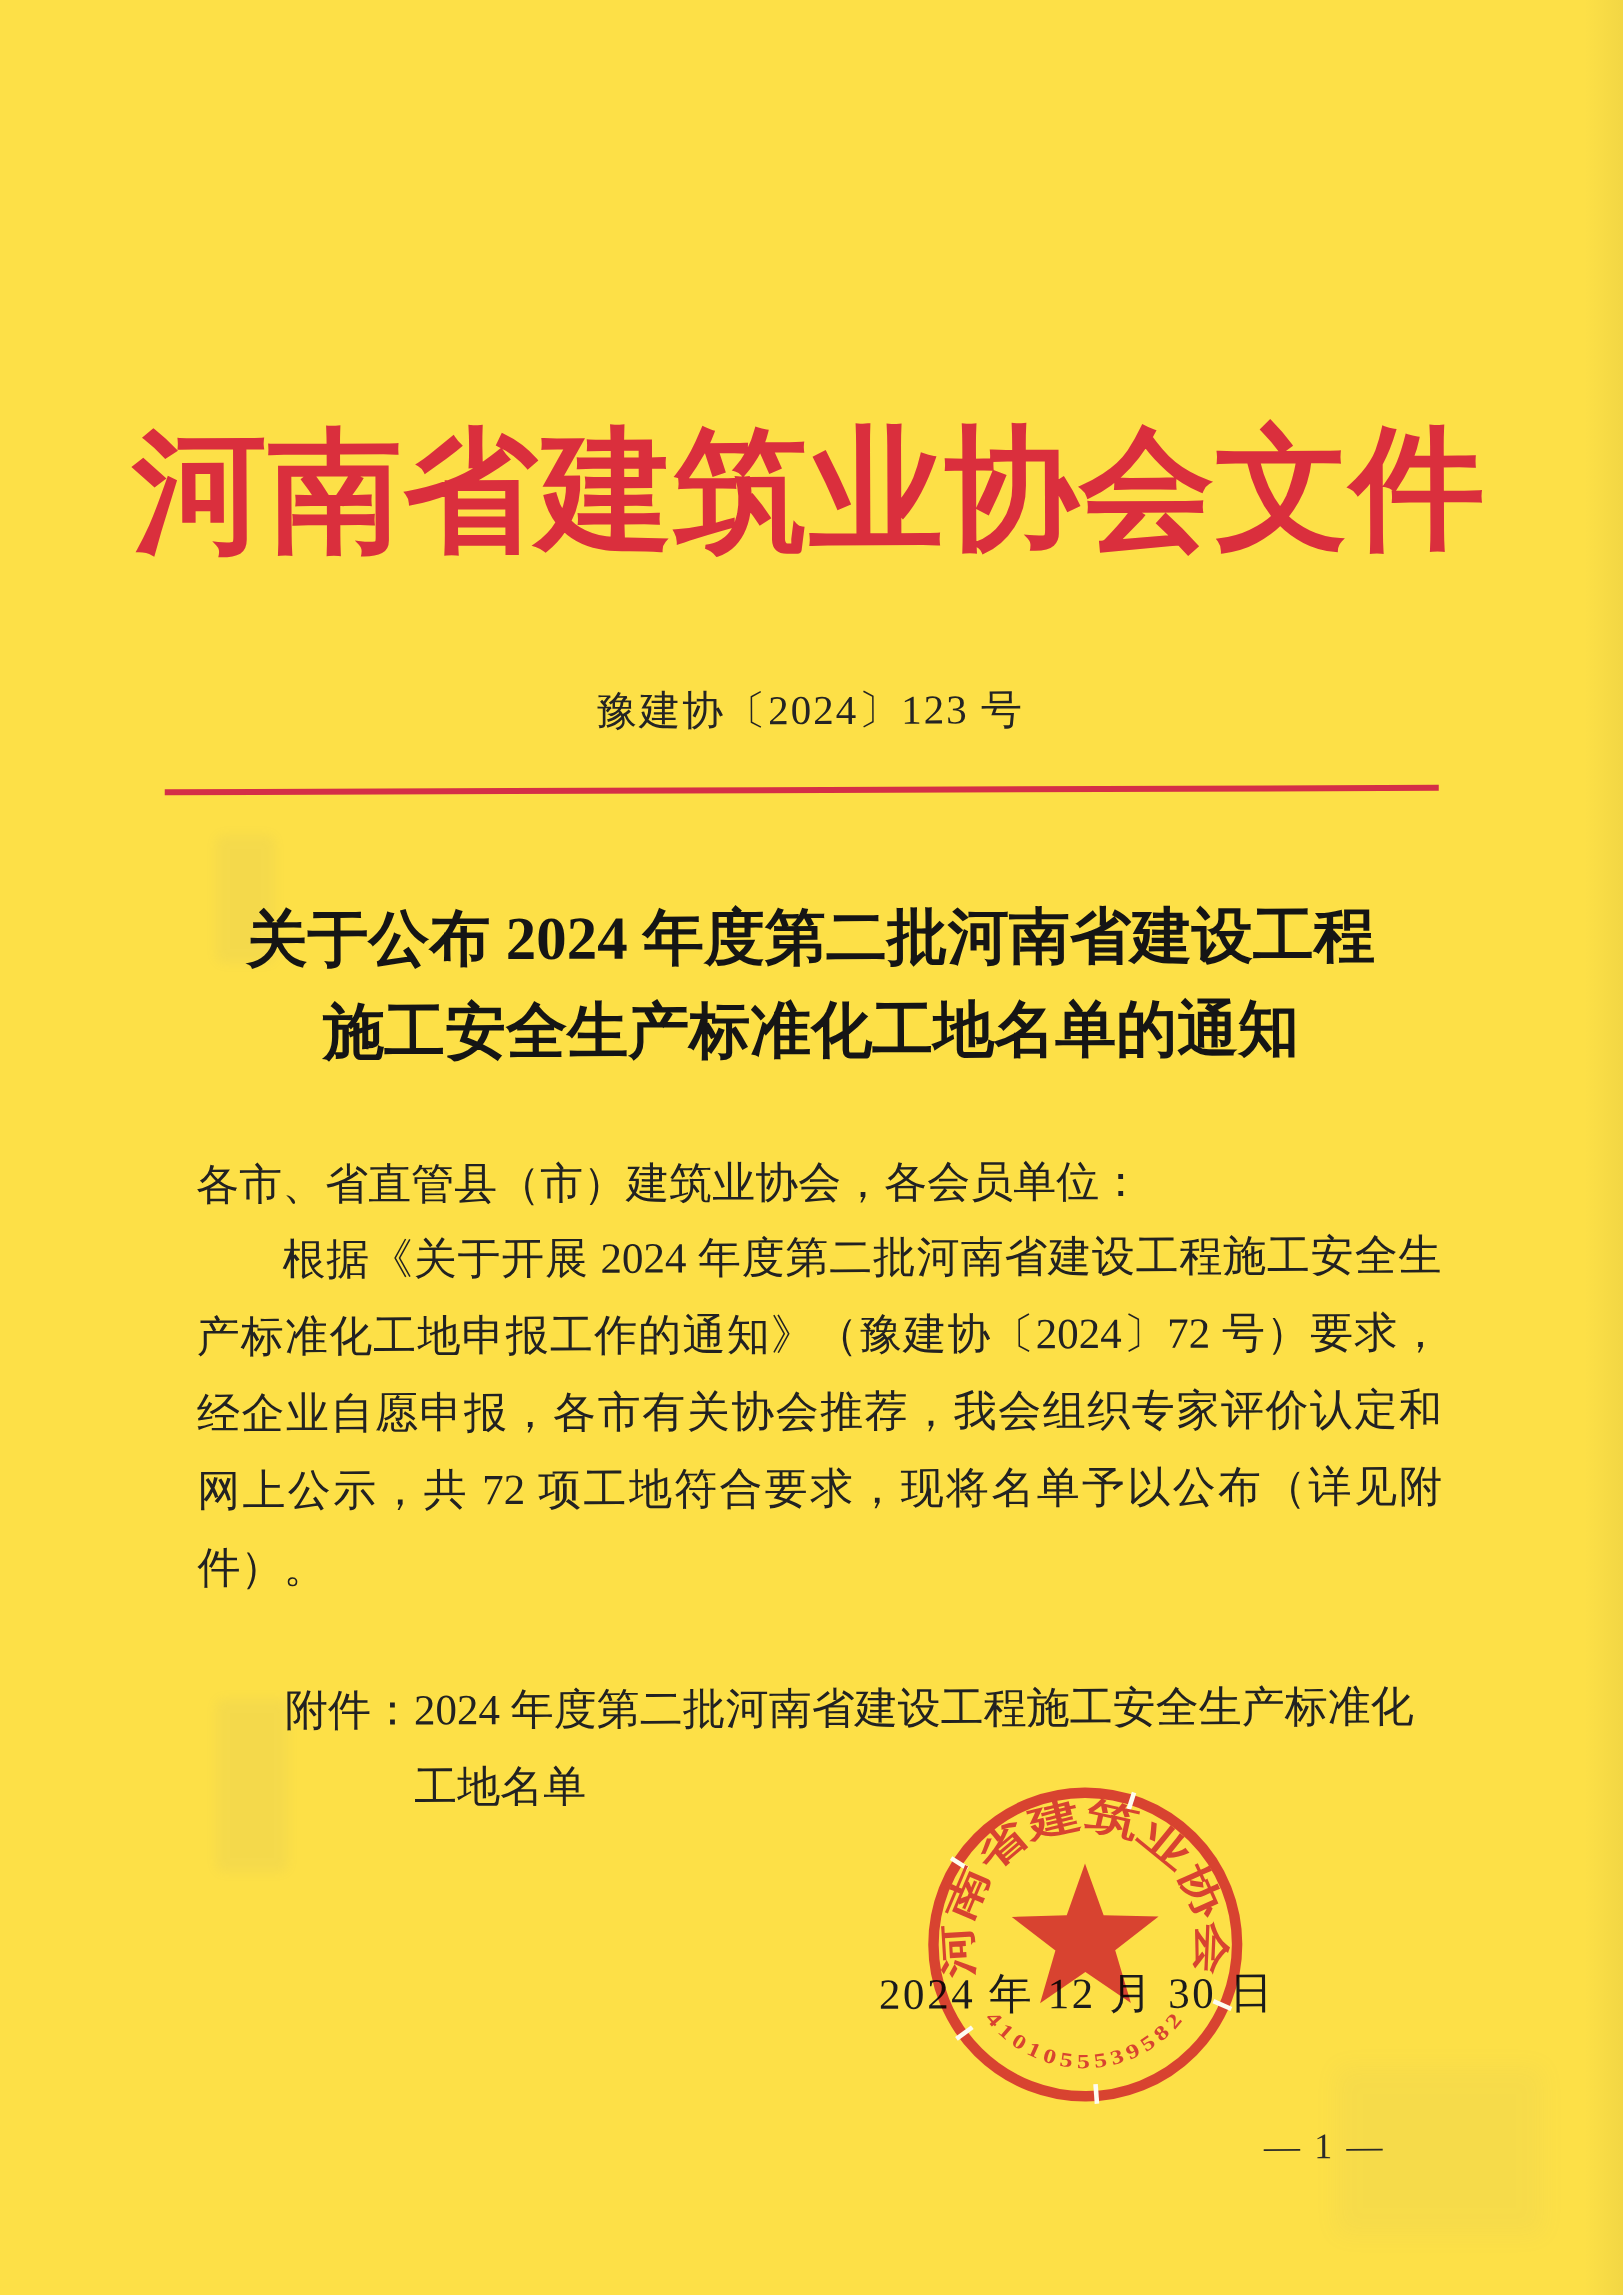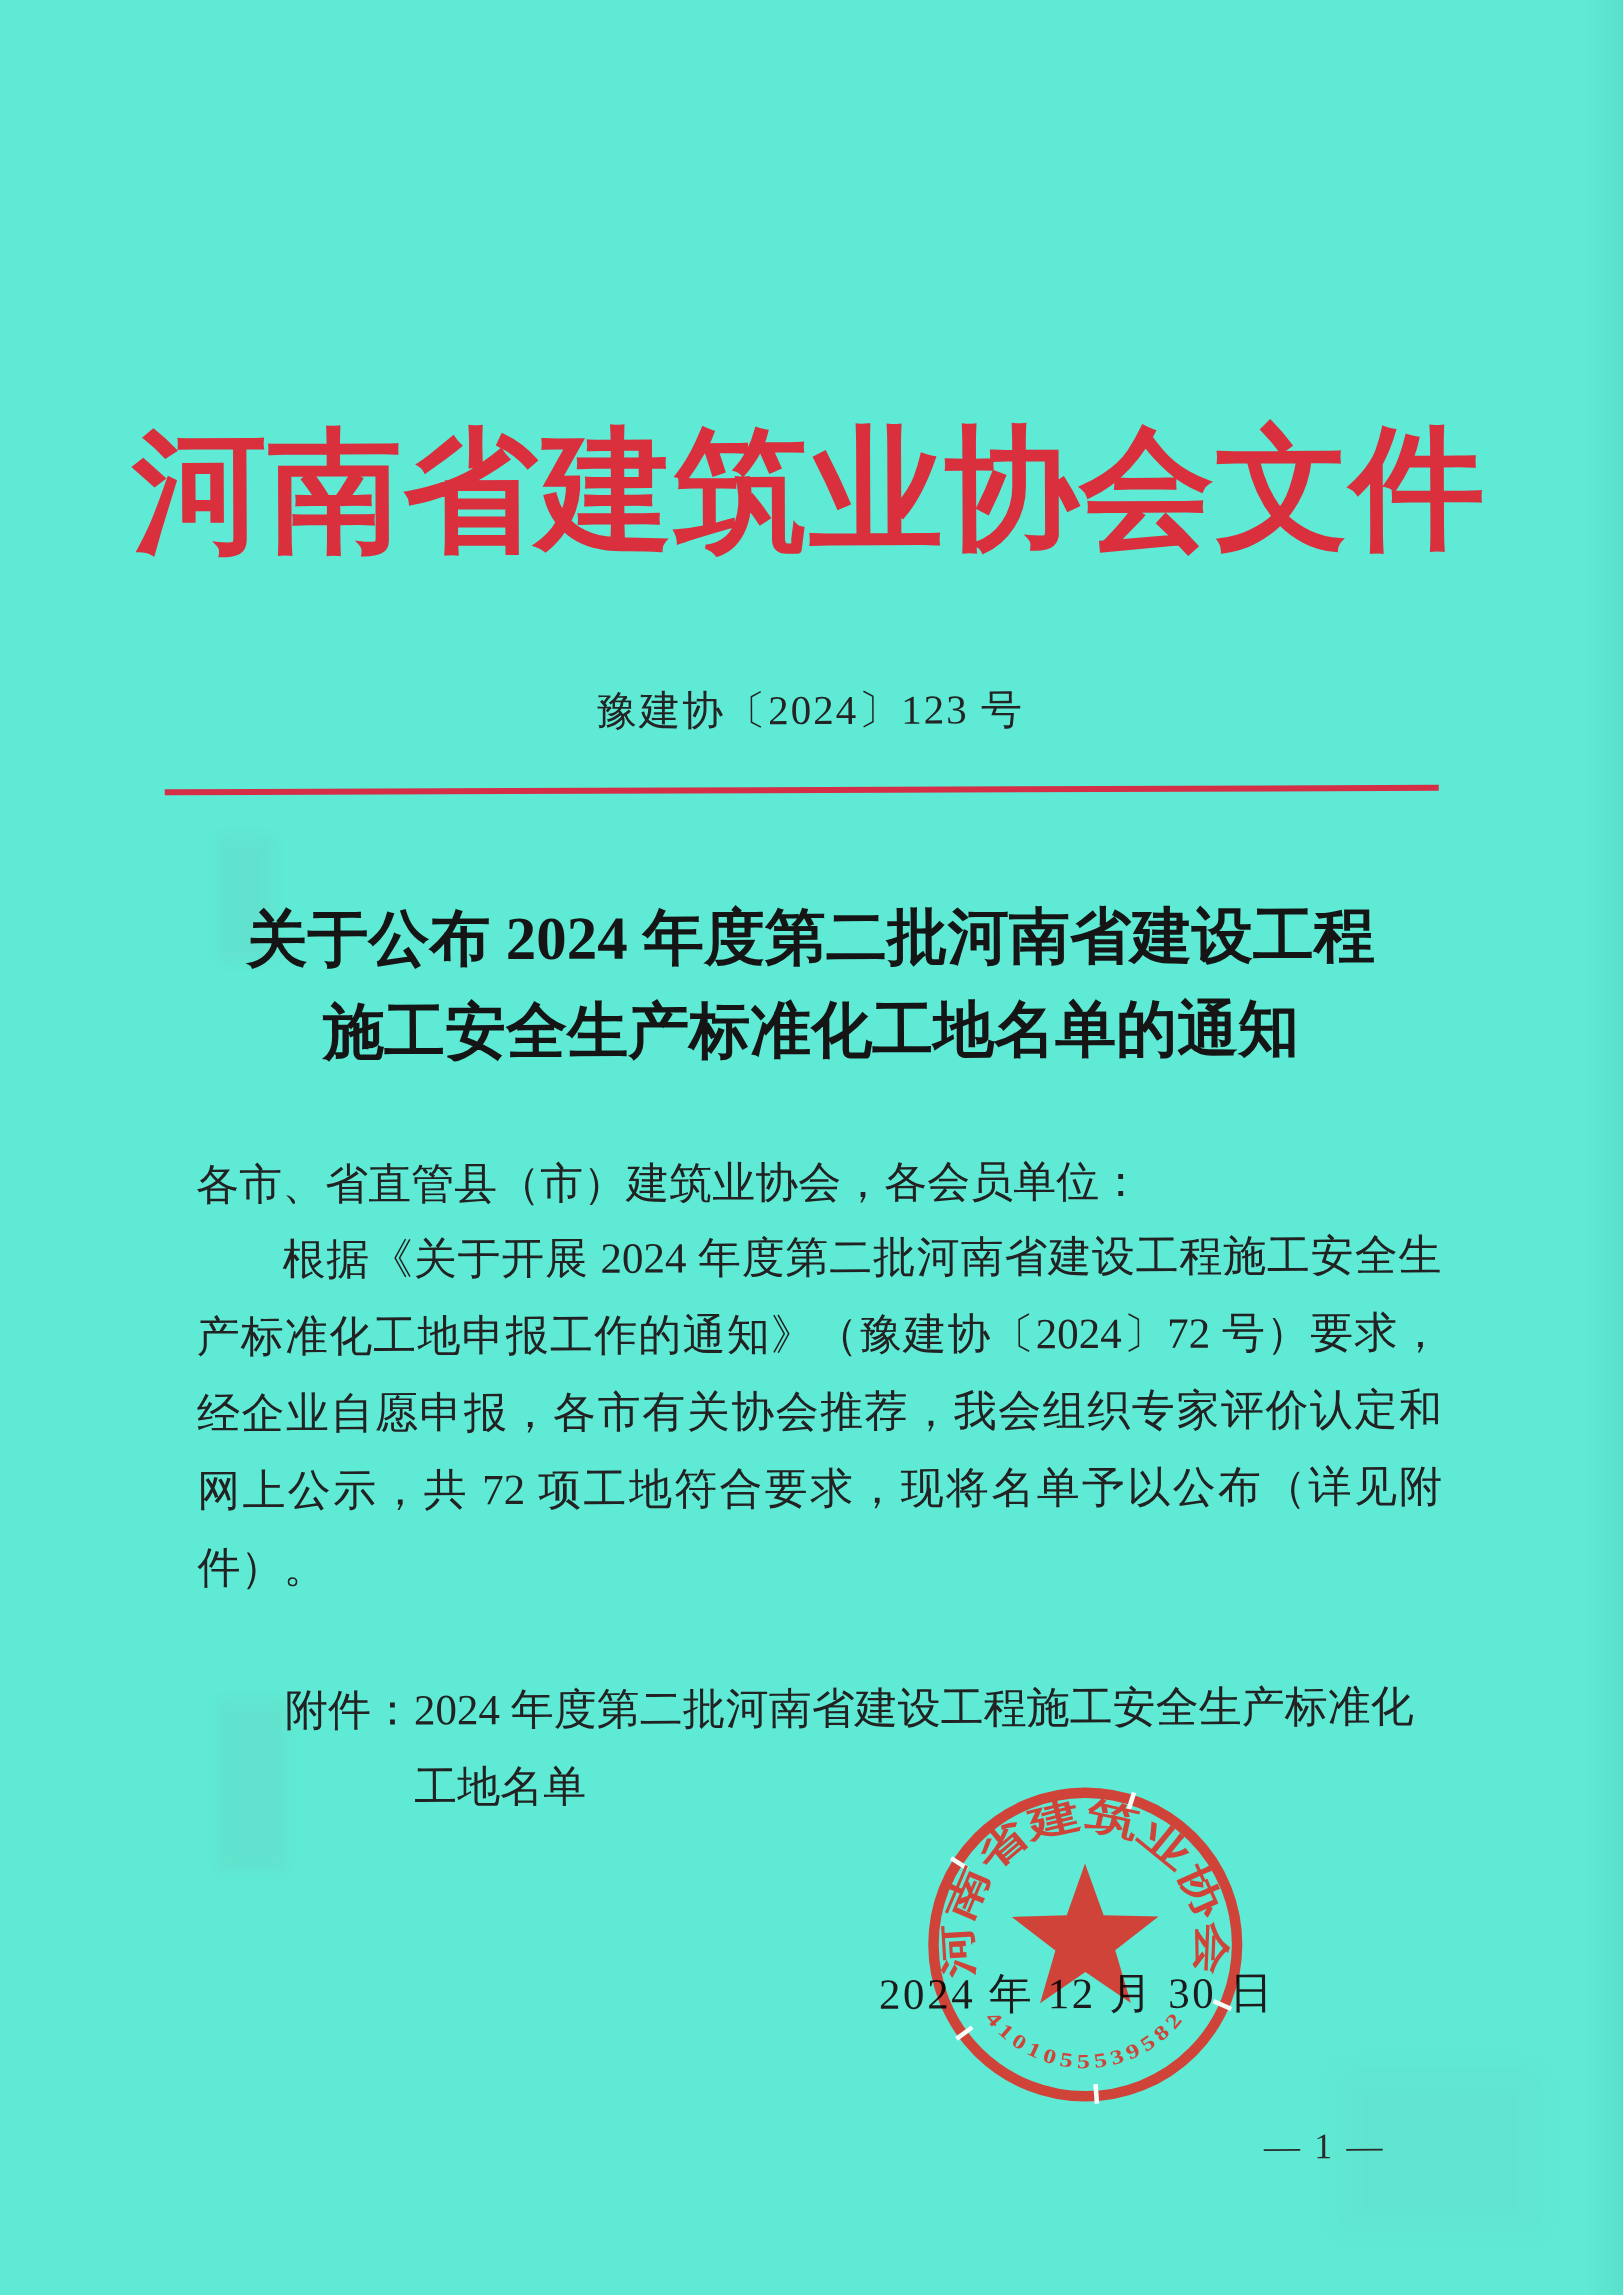--- a/index.html
+++ b/index.html
@@ -4,21 +4,21 @@
 <style>
   html, body {
     margin: 0; padding: 0;
     width: 1623px; height: 2295px;
     background: #ffffff;
     font-family: "Liberation Serif", "DejaVu Serif", serif;
   }
   .page {
     position: absolute; inset: 0;
     width: 1623px; height: 2295px;
-    background: #5eead4;
+    background: #fde047;
     overflow: hidden;
   }
   .content {
     position: absolute; inset: 0;
     transform: rotate(-0.2deg);
   }
   
   .scan-edge-right {
     position: absolute; top: 0; right: 0; width: 39px; height: 100%;
     background: linear-gradient(to right, rgba(0,0,0,0), rgba(0,0,0,0.045));

